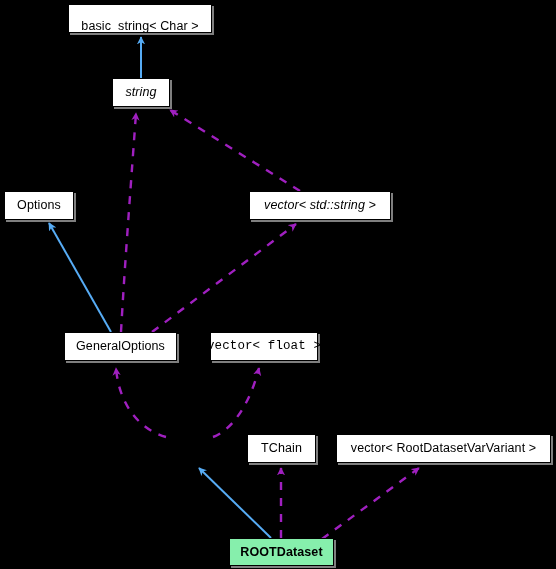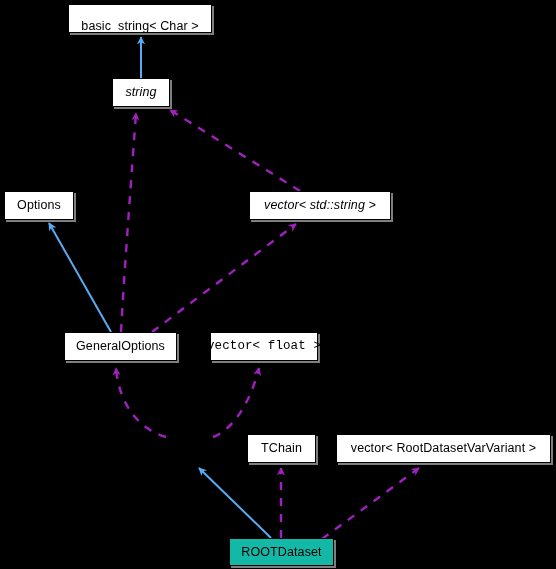--- a/index.html
+++ b/index.html
@@ -34,21 +34,22 @@
     border: 1px solid #000000;
     box-shadow: 2px 2px 0 0 #7F7F7F;
     color: #000000;
     font-size: 12.5px;
     line-height: 1;
     white-space: nowrap;
     letter-spacing: 0.1px;
     z-index: 5;
   }
   .node.highlight {
-    background: #14b8a6;
+    background: #86efac;
+    font-weight: bold;
   }
   .node-label {
     padding: 0 8px;
   }
 </style>
 </head>
 <body>
 
 <div id="diagram-root">
 

